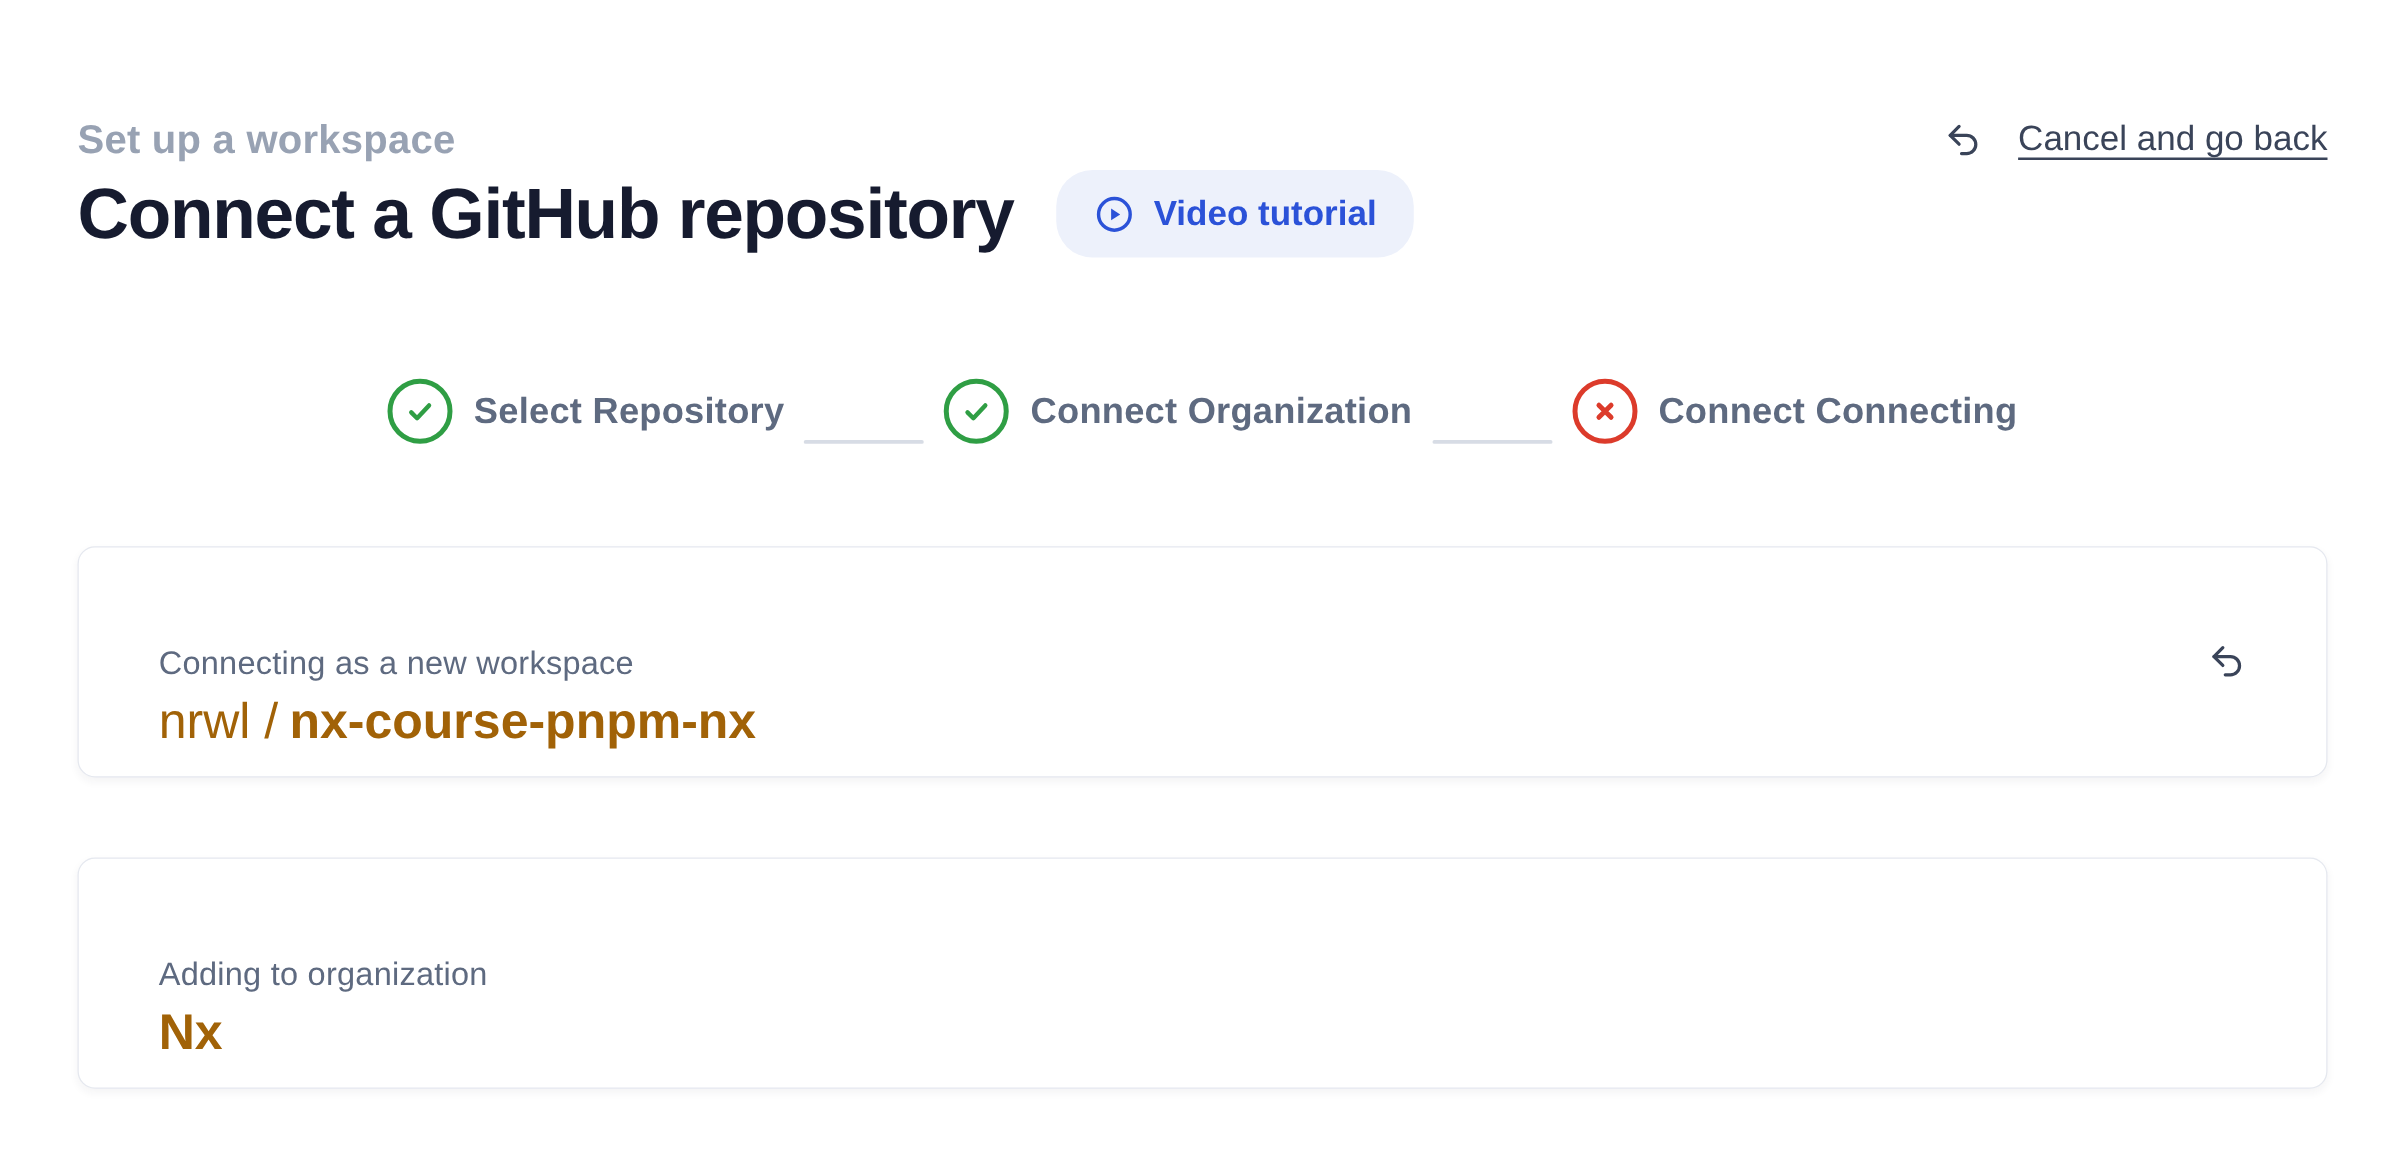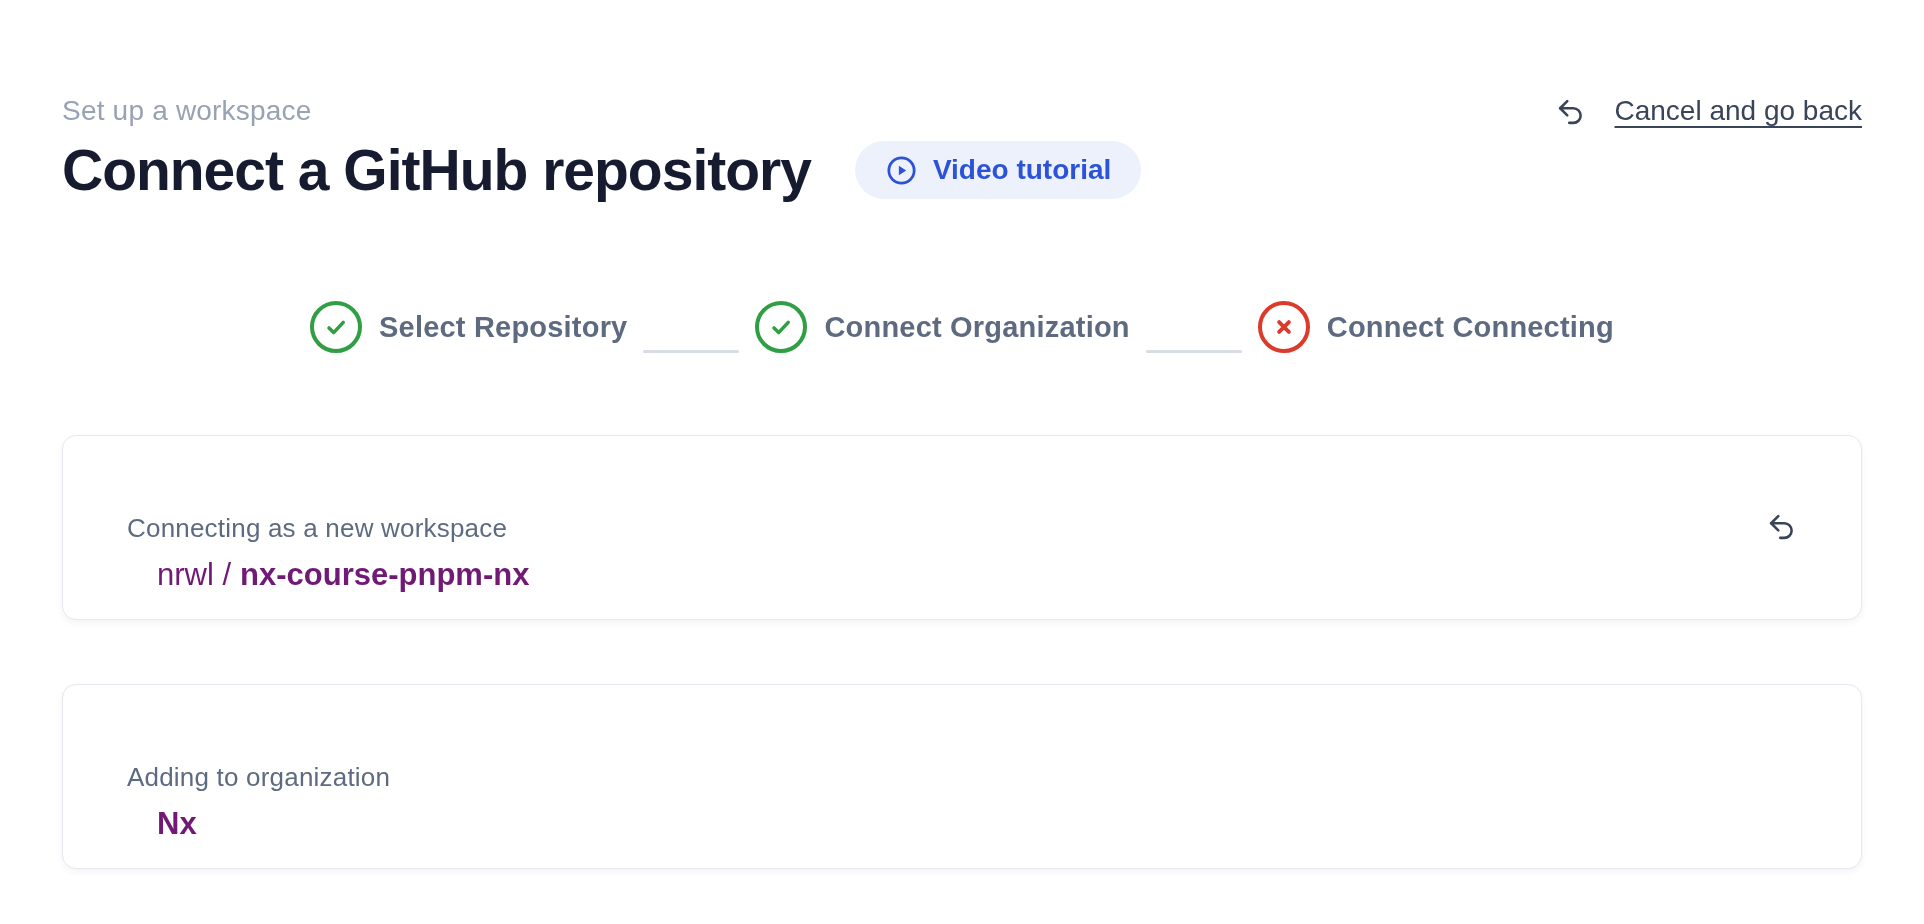--- a/index.html
+++ b/index.html
@@ -19,31 +19,31 @@
     width: 1924px; height: 924px;
     background: #ffffff;
     font-family: "Liberation Sans", "DejaVu Sans", sans-serif;
     overflow: hidden;
   }
   .page { width: 1924px; height: 924px; padding: 94px 62px 0 62px; }
 
   
   .page-header { display: flex; justify-content: space-between; align-items: flex-start; }
   .eyebrow {
-    font-size: 28px; line-height: 34px; color: var(--eyebrow-text);
-    font-weight: 400; letter-spacing: 0.2px;
+    font-size: 32px; line-height: 34px; color: var(--eyebrow-text);
+    font-weight: 700; letter-spacing: 0.2px;
   }
-  .title-row { display: flex; align-items: center; gap: 44px; margin-top: 8px; }
+  .title-row { display: flex; align-items: center; gap: 34px; margin-top: 8px; }
   .page-title {
     font-size: 57px; line-height: 68px; font-weight: 800;
     color: var(--heading-text); letter-spacing: -1px;
   }
   .video-pill {
     display: inline-flex; align-items: center; gap: 15px;
-    height: 58px; padding: 0 30px; border: none; border-radius: 29px;
+    height: 70px; padding: 0 30px; border: none; border-radius: 29px;
     background: var(--accent-blue-bg); color: var(--accent-blue);
     font-family: inherit; font-size: 28px; font-weight: 700; cursor: pointer;
     white-space: nowrap;
   }
   .video-pill svg { display: block; }
 
   .link {
     display: inline-flex; align-items: center; gap: 28px;
     color: var(--link-text); font-size: 28px; line-height: 34px; font-weight: 500;
     text-decoration: none; cursor: pointer; white-space: nowrap;
@@ -83,22 +83,22 @@
     background: #ffffff;
     box-shadow: 0 3px 7px rgba(30, 41, 59, 0.05);
     padding: 75px 64px;
     display: flex; justify-content: space-between; align-items: flex-start;
   }
   .card + .card { margin-top: 64px; border-radius: 14px; }
   .card-label {
     font-size: 26px; line-height: 34px; color: var(--muted-text); letter-spacing: 0.2px;
   }
   .card-value {
-    margin-top: 9px; font-size: 31px; line-height: 42px;
-    color: #701a75; font-weight: 400; margin-left: 30px;
+    margin-top: 9px; font-size: 40px; line-height: 42px;
+    color: #a16207; font-weight: 400;
   }
   .card-value .strong { font-weight: 700; }
   .card-value .owner { margin-right: 9px; }
 </style>
 </head>
 <body>
 
 <div class="page">
 
   <header class="page-header">

